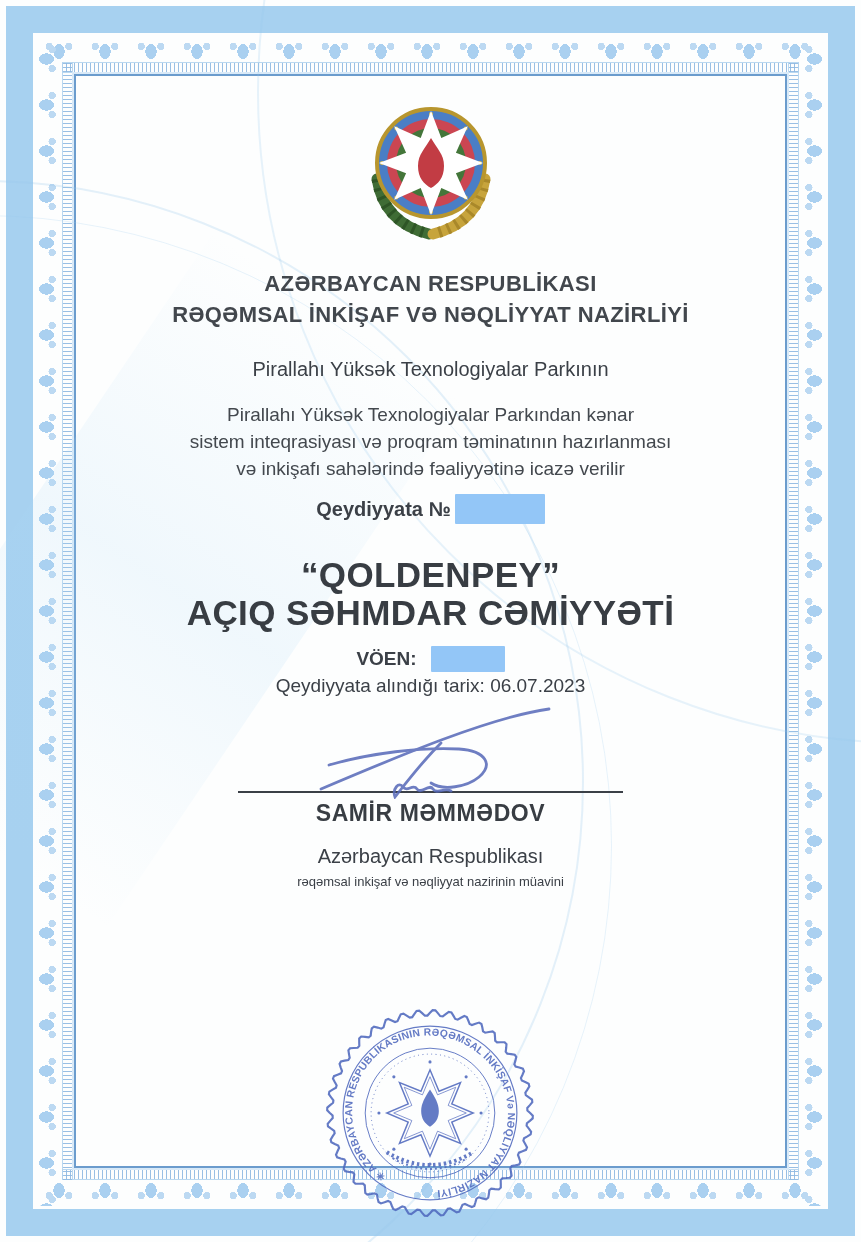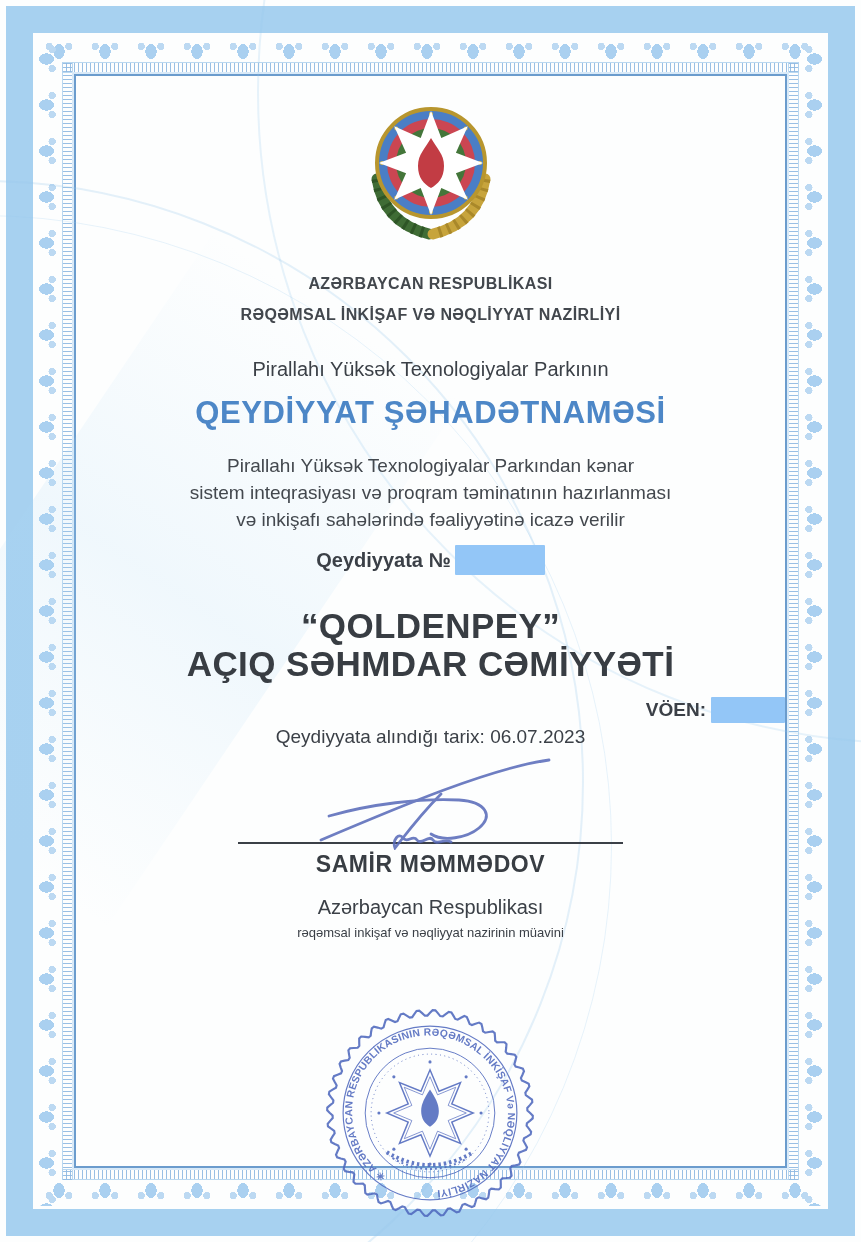--- a/index.html
+++ b/index.html
@@ -41,32 +41,32 @@
   .wm{position:absolute; border-radius:50%; pointer-events:none;}
   .wm1{left:-620px; top:180px; width:1200px; height:1200px; border:2px solid rgba(150,200,235,.25);}
   .wm2{left:-650px; top:215px; width:1260px; height:1260px; border:1px solid rgba(150,200,235,.22);}
   .wm3{right:-700px; top:-560px; width:1300px; height:1300px; border:2px solid rgba(150,200,235,.22);}
   .wm-band{position:absolute; left:-160px; top:430px; width:640px; height:300px; border-radius:0;
     background:linear-gradient(90deg, rgba(170,215,245,0) 0%, rgba(170,215,245,.16) 50%, rgba(170,215,245,0) 100%);
     transform:rotate(-56deg); pointer-events:none;}
   
   .content{position:absolute; inset:76px; text-align:center;}
   .emblem{display:block; margin:17px auto 0;}
-  .ministry{margin-top:23px; font-size:16px; font-weight:700; letter-spacing:.4px; line-height:31px; color:#42474d;}
+  .ministry{margin-top:23px; font-size:22px; font-weight:700; letter-spacing:.4px; line-height:31px; color:#42474d;}
   .park{margin-top:26px; font-size:20px; font-weight:500; line-height:26px;}
   .title{margin-top:11px; font-size:31px; font-weight:800; letter-spacing:.6px; line-height:40px; color:#4d87c7;}
   .perm{margin-top:19px; font-size:19px; font-weight:500; line-height:27px; color:#43484e;}
   .regrow{margin-top:12px; font-size:20px; font-weight:600; height:30px;
     display:flex; align-items:center; justify-content:center; gap:4px;}
   .redact{display:inline-block; background:#93c6f7; border-radius:1px;}
   .redact-reg{width:90px; height:30px;}
   .redact-voen{width:74px; height:26px;}
   .company{margin-top:32px; font-size:35px; font-weight:800; letter-spacing:.4px; line-height:38px; color:#383d43;}
   .voenrow{margin-top:14px; font-size:19px; font-weight:700; height:26px;
-    display:flex; align-items:center; justify-content:flex-end; gap:5px;}
+    display:flex; align-items:center; justify-content:center; gap:14px;}
   .addr{margin-top:4px; font-size:19px; font-weight:500; line-height:26px;}
   .date{font-size:19px; font-weight:500; line-height:27px;}
   .sigblock{margin-top:0;}
   .signature{display:block; margin:0 auto;}
   .sigline{width:385px; border-top:2px solid #3b4047; margin:-8px auto 0;}
   .signer{margin-top:7px; font-size:23px; font-weight:800; letter-spacing:.6px; color:#383d43;}
   .signer-org{margin-top:17px; font-size:20px; font-weight:500; line-height:25px;}
   .signer-title{font-size:13px; font-weight:500; line-height:25px;}
   
   .stamp{position:absolute; left:322px; top:1004px; opacity:.88;}
@@ -117,21 +117,20 @@
       <path d="M75,45 C69,56 62,61 62,73 C62,85 68,91 75,95 C82,91 88,85 88,73 C88,61 81,56 75,45 Z" fill="#c23c44"></path>
     </svg>
 
     <div class="ministry">
       <div>AZƏRBAYCAN RESPUBLİKASI</div>
       <div>RƏQƏMSAL İNKİŞAF VƏ NƏQLİYYAT NAZİRLİYİ</div>
     </div>
 
     <div class="park">Pirallahı Yüksək Texnologiyalar Parkının</div>
 
-    <div class="title">QEYDİYYAT ŞƏHADƏTNAMƏSİ</div>
 
     <div class="perm">
       <div>Pirallahı Yüksək Texnologiyalar Parkından kənar</div>
       <div>sistem inteqrasiyası və proqram təminatının hazırlanması</div>
       <div>və inkişafı sahələrində fəaliyyətinə icazə verilir</div>
     </div>
 
     <div class="regrow">
       <span>Qeydiyyata №</span>
       <span class="redact redact-reg"></span>

